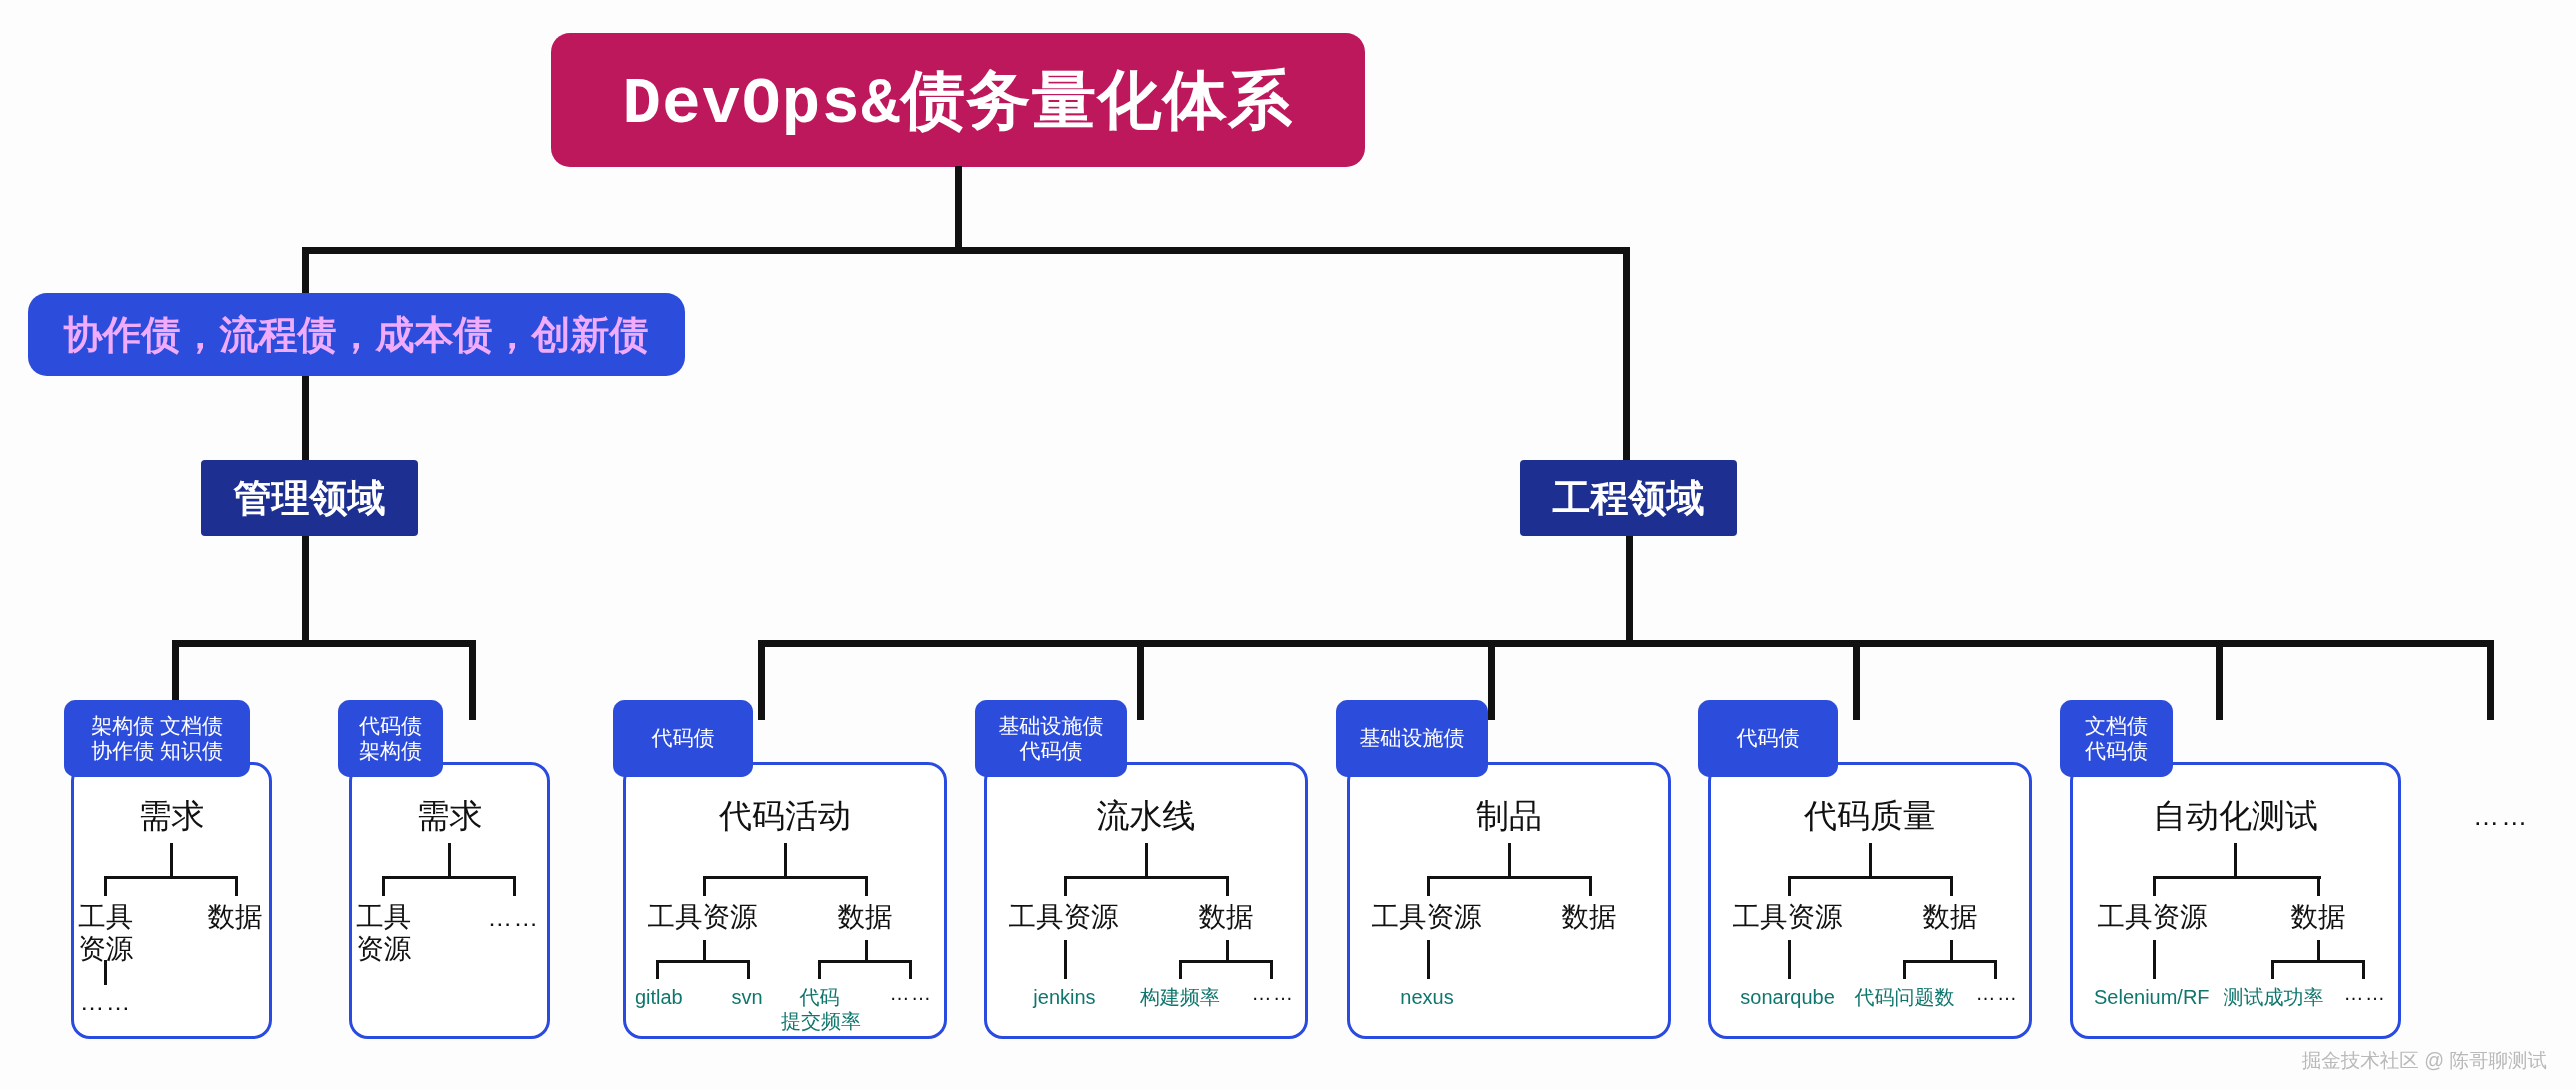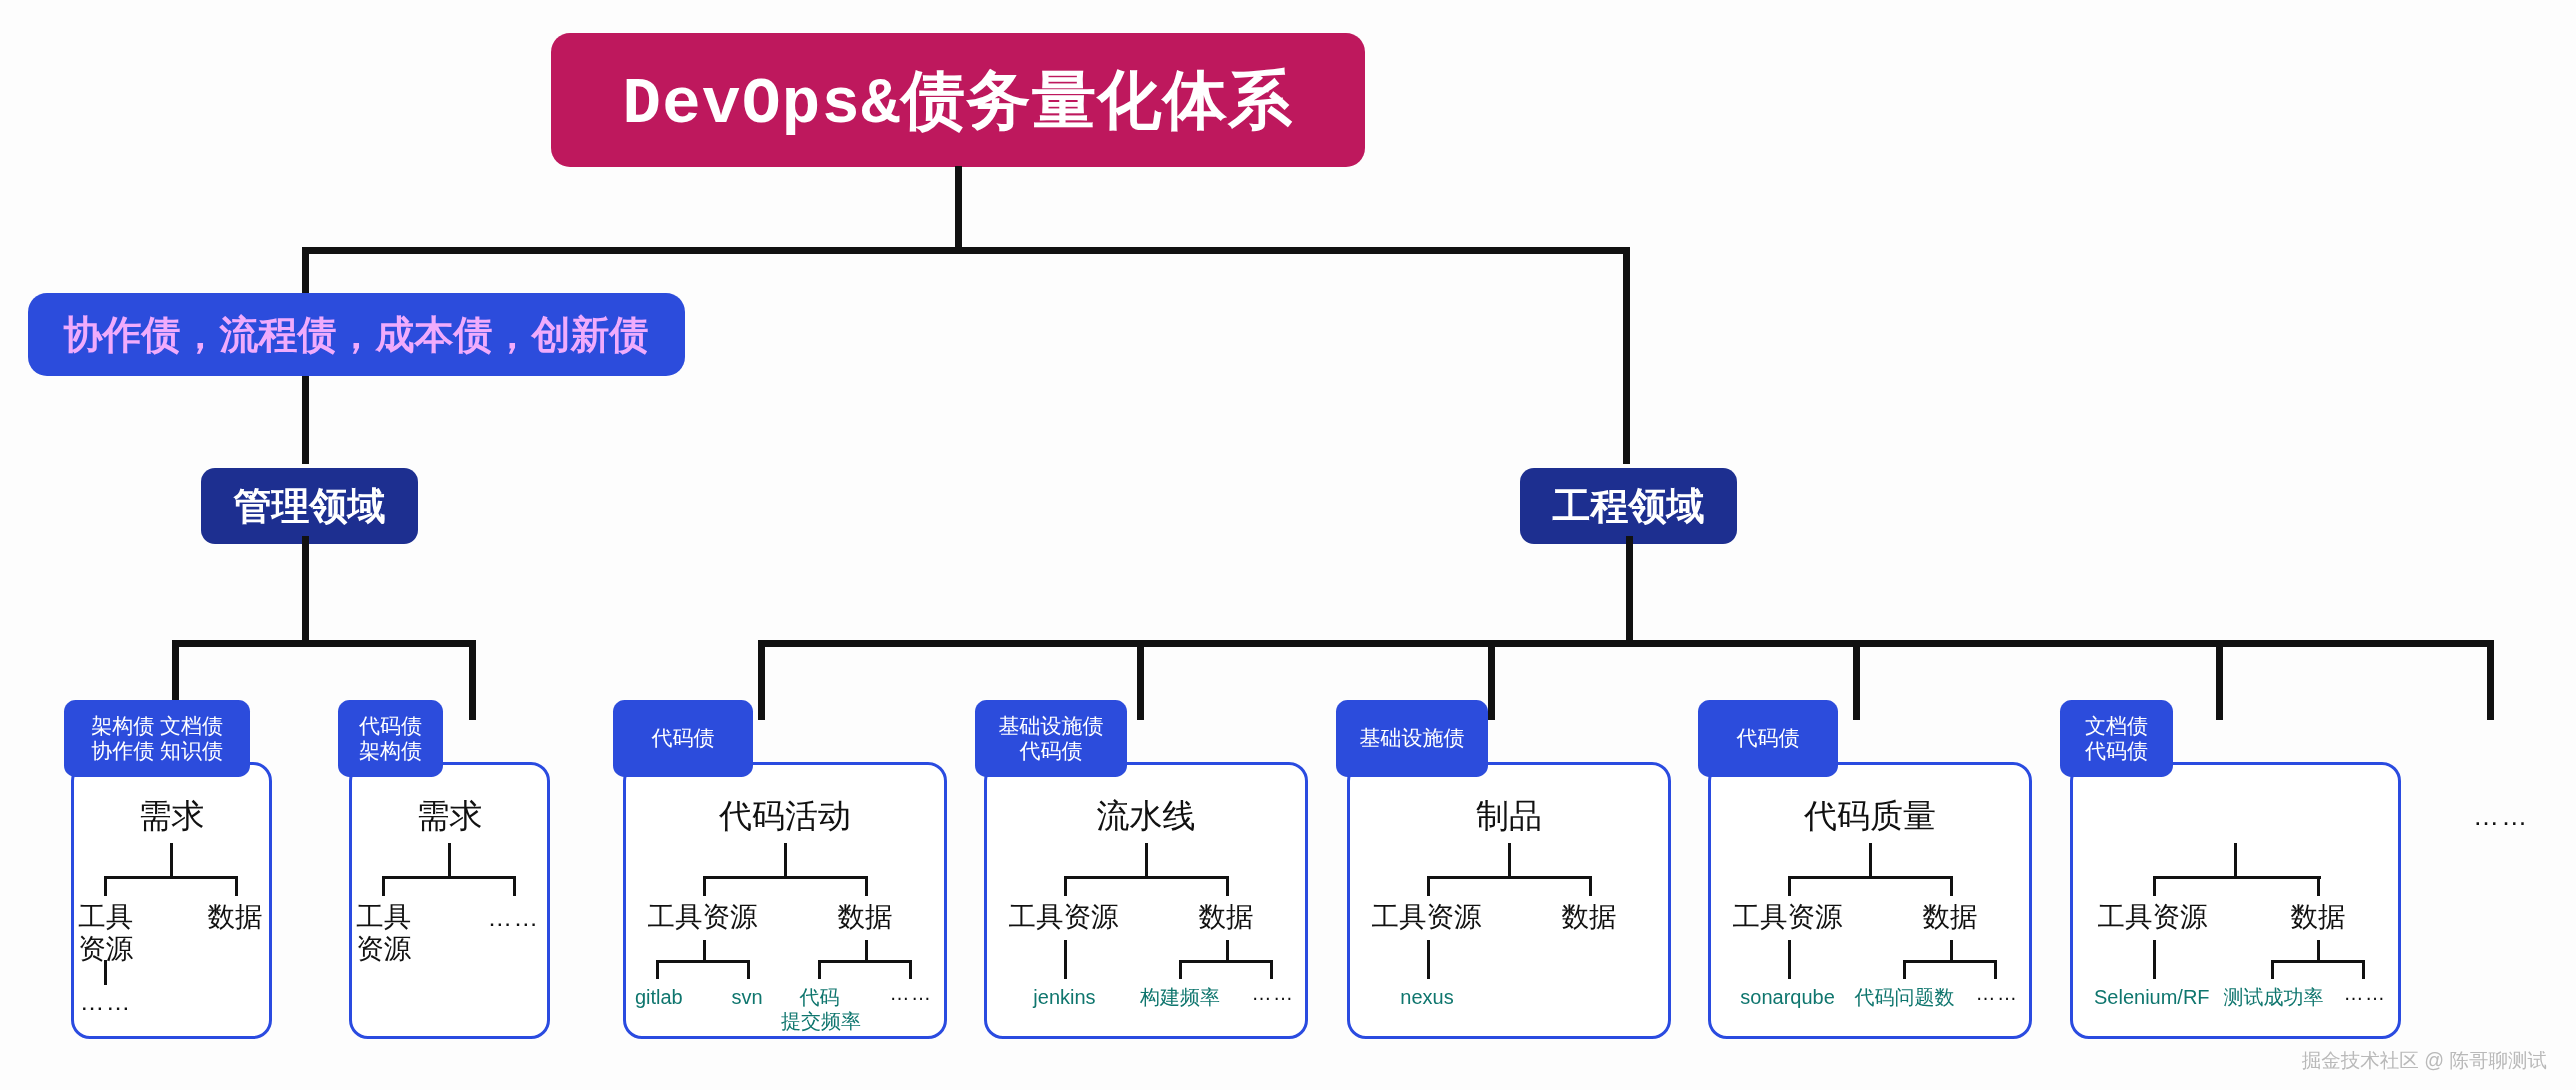--- a/index.html
+++ b/index.html
@@ -33,22 +33,22 @@
   
   #debt-banner{
     left:27.5px;top:293px;width:657px;height:83px;
     background:#2c4cdc;border-radius:19px;
     display:flex;align-items:center;justify-content:center;
   }
   #debt-banner .txt{color:#f0abfc;font-size:39px;font-weight:600;white-space:nowrap;}
 
   
   .domain-box{
-    height:76px;background:#1d2f90;border-radius:14px;
-    display:flex;align-items:center;justify-content:center;margin-top:8px;
+    height:76px;background:#1d2f90;border-radius:4px;
+    display:flex;align-items:center;justify-content:center;
   }
   .domain-box .txt{color:#ffffff;font-size:38px;font-weight:700;white-space:nowrap;}
   #domain-manage{left:201px;top:460px;width:217px;}
   #domain-eng{left:1520px;top:460px;width:217px;}
 
   
   .card{
     position:absolute;
     border:3.6px solid #2a4be0;border-radius:19px;background:#ffffff;
   }
@@ -245,20 +245,21 @@
     <div class="tv" style="left:192px;top:195px;height:19px;"></div>
     <div class="tv" style="left:283px;top:195px;height:19px;"></div>
     <div class="leaf-lbl" style="left:142px;top:220px;width:103px;">代码问题数</div>
     <div class="dots" style="left:250px;top:217px;width:72px;font-size:20px;">……</div>
   </div>
   <div class="tag" style="left:1698px;top:700px;width:117px;height:65px;">
     <span>代码债</span>
   </div>
 
   <div class="card" style="left:2070px;top:762px;width:325px;height:271px;">
+    <div class="card-title" style="top:29px;">自动化测试</div>
     <div class="tv" style="left:161px;top:78px;height:35px;"></div>
     <div class="th" style="left:80px;top:111px;width:168px;"></div>
     <div class="tv" style="left:80px;top:111px;height:20px;"></div>
     <div class="tv" style="left:244px;top:111px;height:20px;"></div>
     <div class="node-lbl" style="left:14.5px;top:136px;width:130px;">工具资源</div>
     <div class="node-lbl" style="left:200px;top:136px;width:90px;">数据</div>
 
     <div class="tv" style="left:80px;top:175px;height:39px;"></div>
     <div class="leaf-lbl" style="left:4.3px;top:220px;width:149px;">Selenium/RF</div>
 

